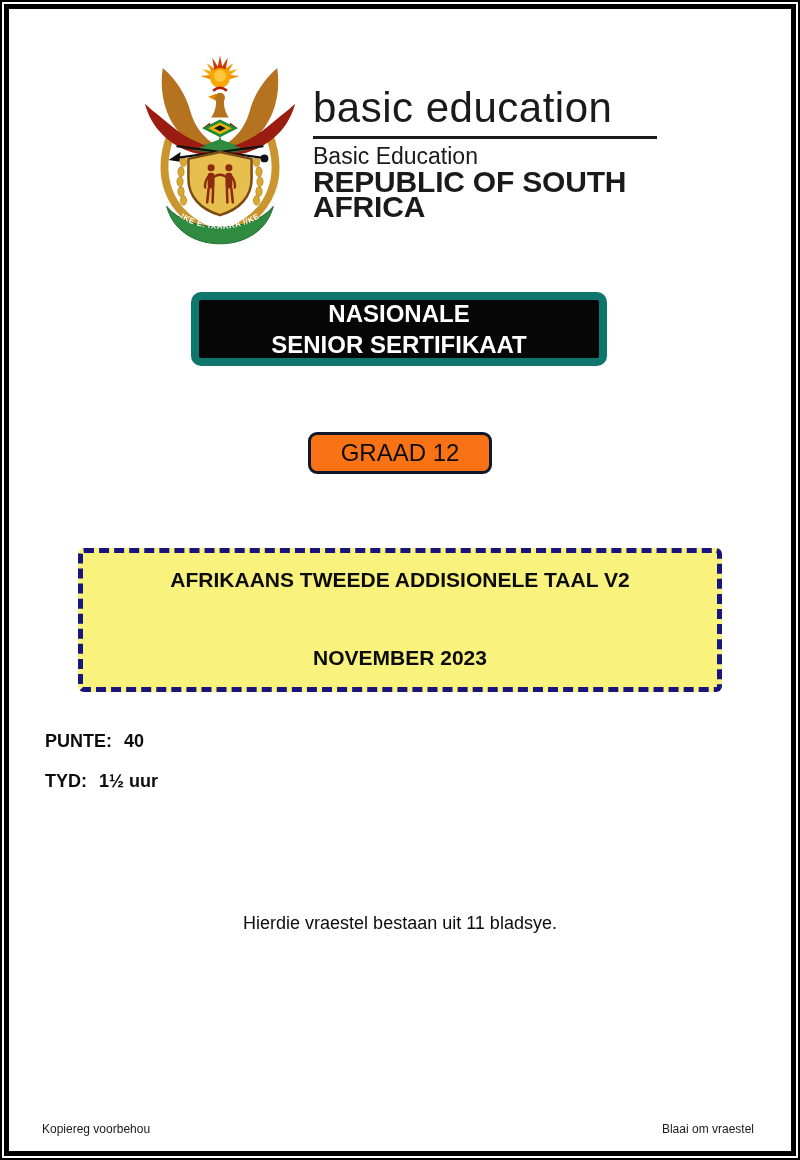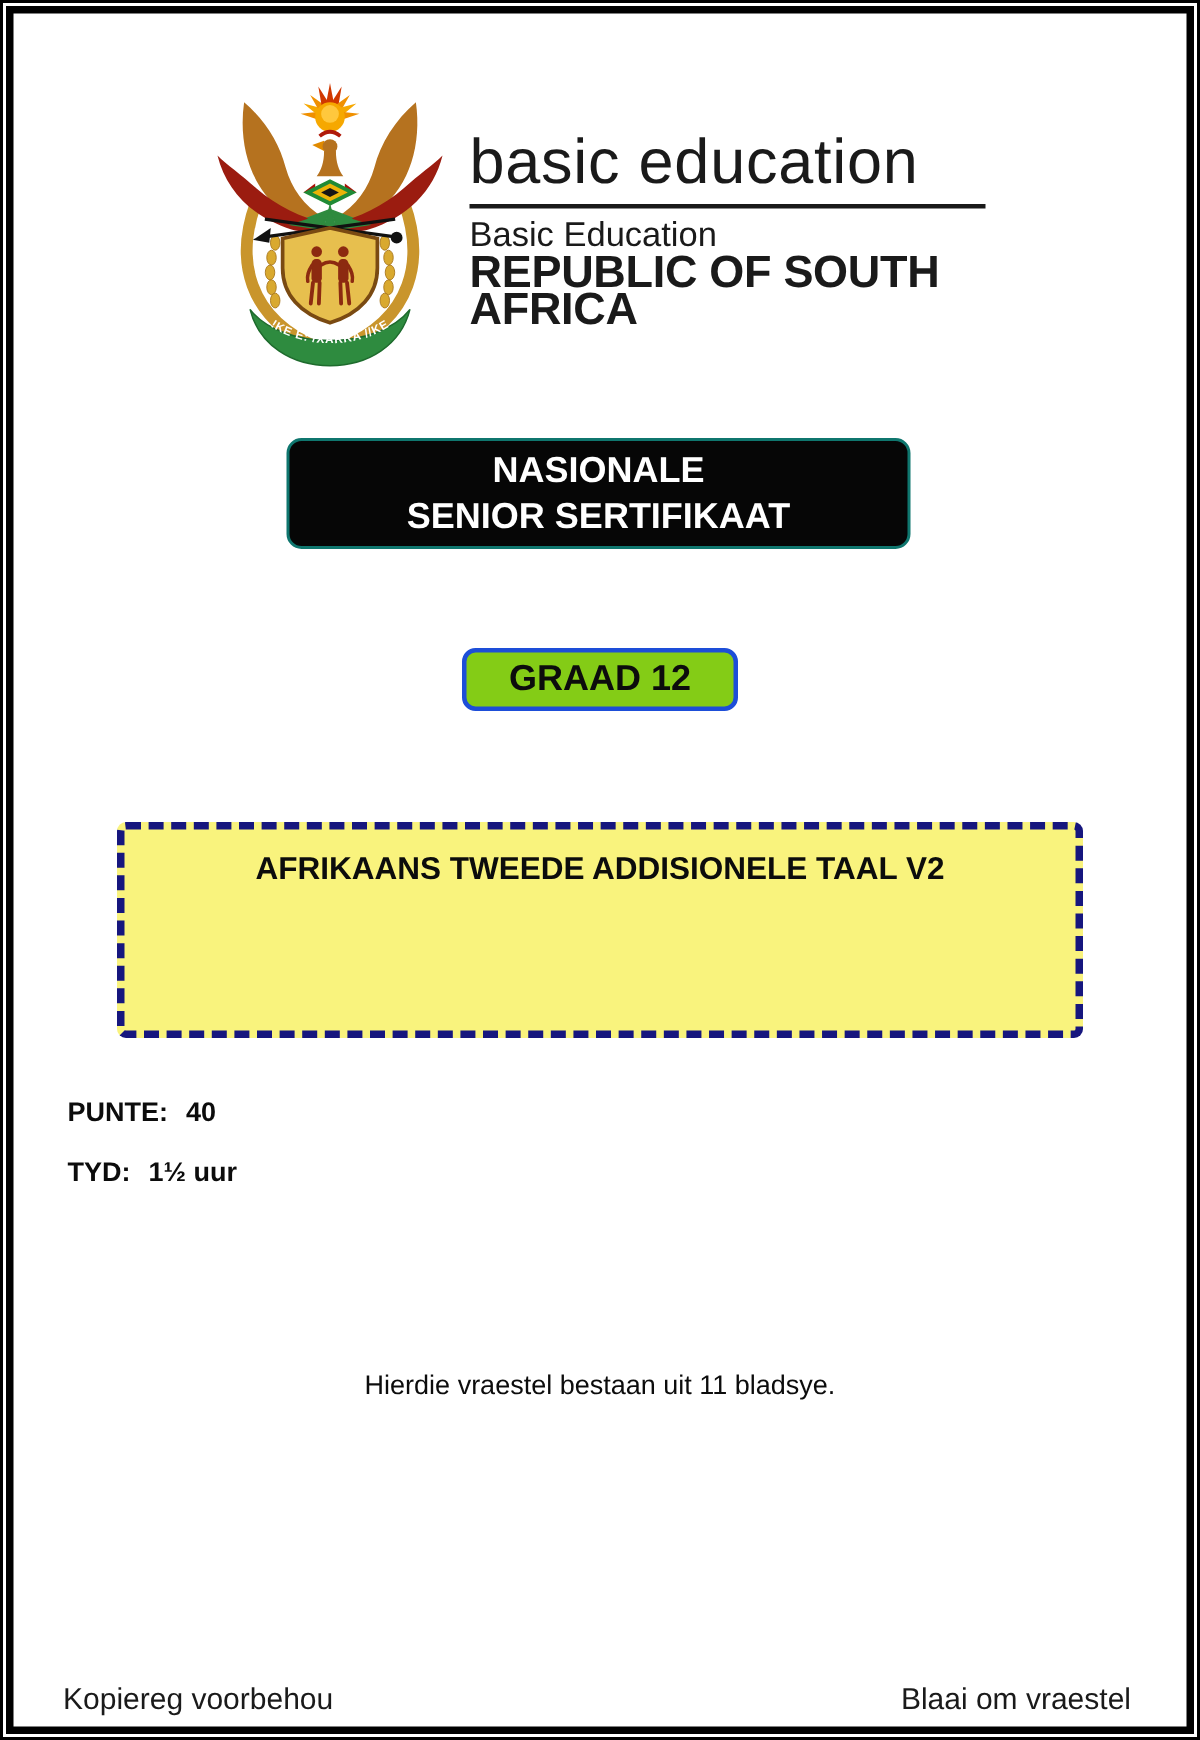--- a/index.html
+++ b/index.html
@@ -13,47 +13,47 @@
   .coat{position:absolute;left:143px;top:54px;width:154px;height:196px;}
 
   .brand{position:absolute;left:313px;top:86px;width:346px;}
   .brand-title{font-size:42px;font-weight:400;line-height:1.05;margin:0;color:#1a1a1a;letter-spacing:0.5px;}
   .brand-rule{height:3px;background:#1a1a1a;margin-top:6px;width:344px;}
   .brand-dept{margin-top:5px;font-size:23px;line-height:25px;color:#1a1a1a;}
   .brand-country{font-size:30px;line-height:25px;font-weight:700;color:#1a1a1a;letter-spacing:-0.2px;}
 
   .nsc-box{
     position:absolute;left:191px;top:292px;width:416px;height:74px;box-sizing:border-box;
-    background:#060606;border:2px solid #0f766e;border-radius:10px;
+    background:#060606;border:8px solid #0f766e;border-radius:10px;
     display:flex;flex-direction:column;align-items:center;justify-content:center;
     color:#fff;font-weight:700;font-size:24px;line-height:31px;text-align:center;
   }
   .grade-box{
     position:absolute;left:308px;top:432px;width:184px;height:42px;box-sizing:border-box;
-    background:#84cc16;border:3px solid #1d4ed8;border-radius:9px;
+    background:#f97316;border:3px solid #0f172a;border-radius:9px;
     display:flex;align-items:center;justify-content:center;
-    font-size:24px;font-weight:700;color:#0c0c0c;
+    font-size:24px;font-weight:400;color:#0c0c0c;
   }
   .exam-box{
     position:absolute;left:78px;top:548px;width:644px;height:144px;box-sizing:border-box;
     background:#f9f37d;border:5px dashed #16167e;border-radius:6px;
     display:flex;flex-direction:column;justify-content:space-between;
     padding:15px 10px 17px 10px;text-align:center;
     font-weight:700;font-size:21px;color:#0c0c0c;
   }
   .detail-line{position:absolute;left:45px;font-size:18px;font-weight:700;color:#0c0c0c;}
   .detail-marks{top:731px;}
   .detail-time{top:771px;}
   .detail-value{margin-left:12px;}
 
   .pages-note{position:absolute;left:0;right:0;top:913px;text-align:center;
     font-size:18px;font-weight:400;color:#0c0c0c;}
 
   .footer{position:absolute;left:42px;right:46px;top:1122px;display:flex;
-    justify-content:space-between;font-size:20px;color:#1a1a1a;}
+    justify-content:space-between;font-size:12px;color:#1a1a1a;}
 </style>
 </head>
 <body>
 
 <div class="stage">
   <div class="frame-a"></div>
   <div class="frame-b"></div>
 
   <svg class="coat" viewBox="0 0 156 198">
 
@@ -176,20 +176,21 @@
     <div>NASIONALE</div>
     <div>SENIOR SERTIFIKAAT</div>
   </div>
 
   <div class="grade-box">
     <span>GRAAD 12</span>
   </div>
 
   <div class="exam-box">
     <div>AFRIKAANS TWEEDE ADDISIONELE TAAL V2</div>
+    <div>NOVEMBER 2023</div>
   </div>
 
   <div class="detail-line detail-marks">
     <span>PUNTE:</span><span class="detail-value">40</span>
   </div>
   <div class="detail-line detail-time">
     <span>TYD:</span><span class="detail-value">1½ uur</span>
   </div>
 
   <div class="pages-note">Hierdie vraestel bestaan uit 11 bladsye.</div>

